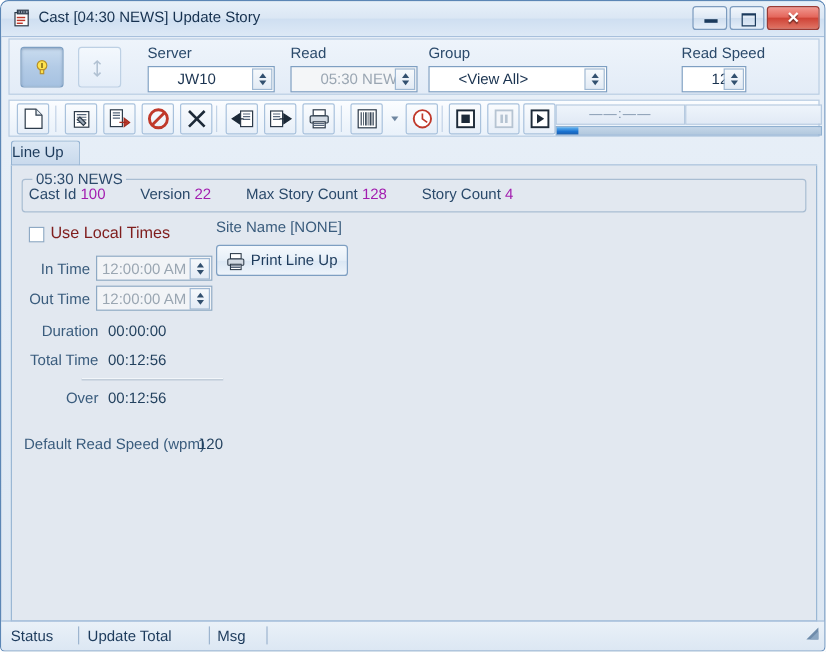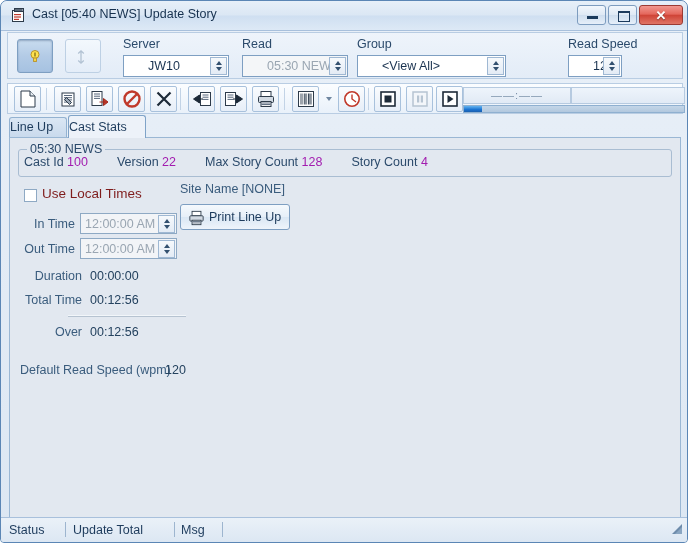--- a/index.html
+++ b/index.html
@@ -414,21 +414,21 @@
     <span class="title-icon">
       <svg width="17" height="17" viewBox="0 0 17 17">
         <rect x="2.5" y="3.5" width="11" height="11" fill="#fdfdfd" stroke="#2d3b4a"></rect>
         <rect x="4.5" y="1.5" width="9" height="3" fill="#8d99a8" stroke="#2d3b4a"></rect>
         <path d="M5 2v2M7 2v2M9 2v2M11 2v2" stroke="#2d3b4a" stroke-width="1"></path>
         <rect x="4" y="7" width="7" height="1.2" fill="#c0392b"></rect>
         <rect x="4" y="9.4" width="7" height="1.2" fill="#c0392b"></rect>
         <rect x="4" y="11.8" width="5" height="1.2" fill="#c0392b"></rect>
       </svg>
     </span>
-    <div class="title-text">Cast [05:40 NEWS] Update Story</div>
+    <div class="title-text">Cast [04:30 NEWS] Update Story</div>
 
     <div class="winbtns">
       <div class="winbtn">
         <span class="min-bar"></span>
       </div>
       <div class="winbtn">
         <span class="max-sq"></span>
       </div>
       <div class="winbtn close">
         <span class="glyph">✕</span>
@@ -599,21 +599,20 @@
       <span class="t"></span>
     </div>
 
     <div class="progress">
       <div class="fill" id="progress-fill" style="width: 8%;"></div>
     </div>
   </div>
 
   <div class="tabstrip">
     <div class="tab" style="left:0;width:58px">Line Up</div>
-    <div class="tab active" style="left:59px;width:78px">Cast Stats</div>
   </div>
   <div class="tabline"></div>
 
   <div class="panel">
 
     <div class="groupbox">
       <span class="gbtitle">05:30 NEWS</span>
       <div class="gbrow">
         <span>Cast Id</span>
         <span class="v">100</span>

